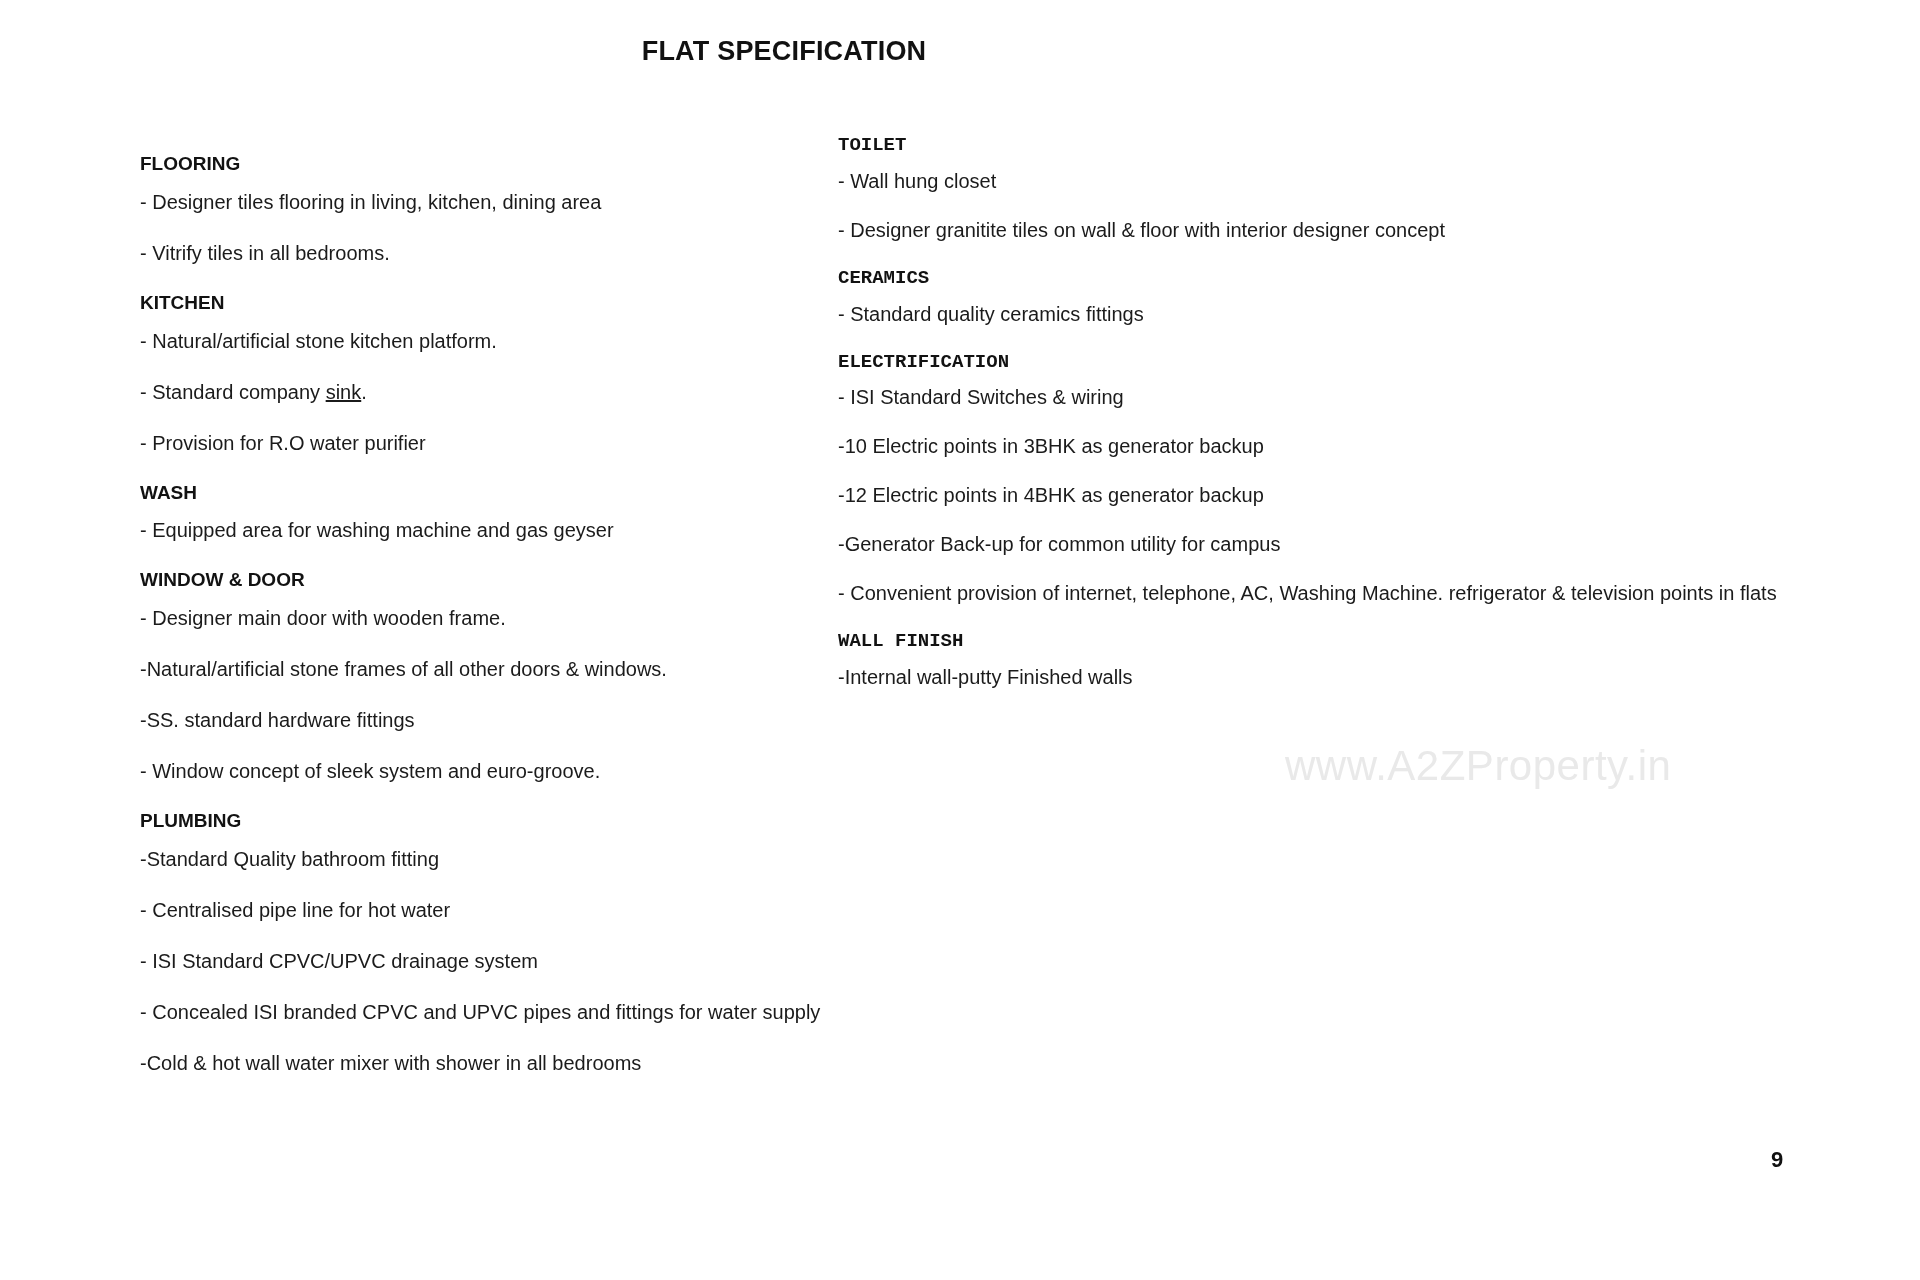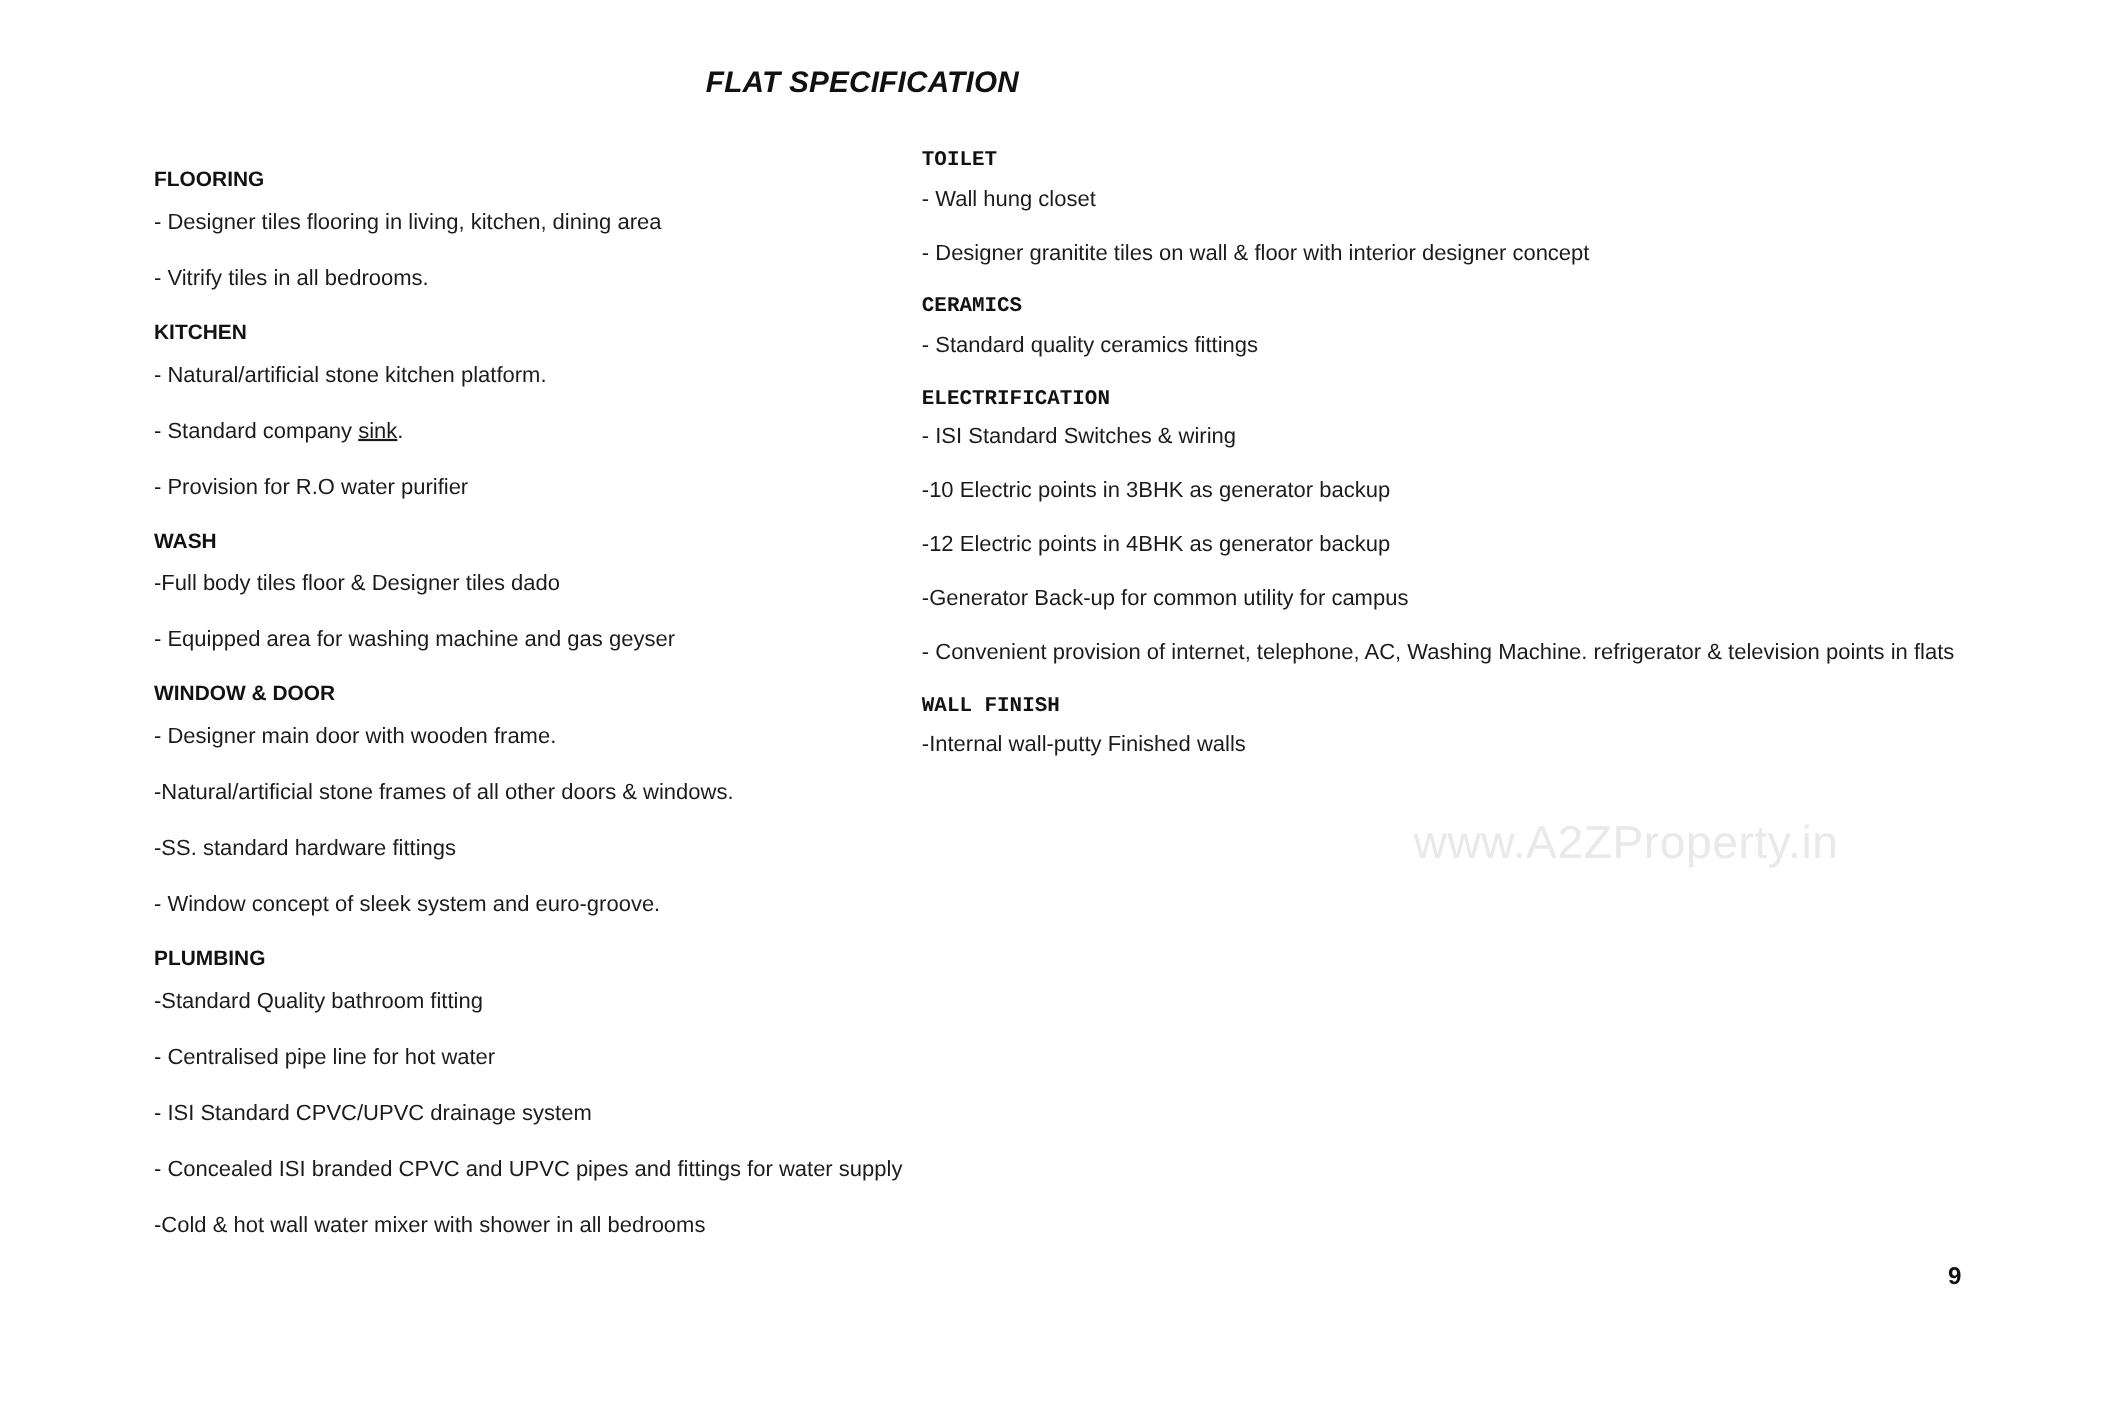--- a/index.html
+++ b/index.html
@@ -15,29 +15,28 @@
     color: #1a1a1a;
     overflow: hidden;
   }
   .page {
     position: absolute;
     inset: 0;
     background: #ffffff;
   }
   .doc-title {
     position: absolute;
-    top: 60px;
+    top: 36px;
     left: 0;
     width: 1920px;
     text-align: center;
     font-size: 27px;
     font-weight: bold;
     letter-spacing: 0.2px;
     color: #111111;
-    font-style: italic;
   }
   
   .doc-title span { display: inline-block; transform: translateX(-176px); }
 
   .col {
     position: absolute;
     top: 134px;
   }
   .col-left {
     left: 140px;
@@ -132,21 +131,20 @@
     <div class="block">
       <div class="heading">KITCHEN</div>
       <div class="item">- Natural/artificial stone kitchen platform.</div>
       <div class="item">- Standard company <span class="underline">sink</span>.</div>
       <div class="item">- Provision for R.O water purifier</div>
     </div>
 
 
     <div class="block">
       <div class="heading">WASH</div>
-      <div class="item">-Full body tiles floor &amp; Designer tiles dado</div>
       <div class="item">- Equipped area for washing machine and gas geyser</div>
     </div>
 
     <div class="block">
       <div class="heading">WINDOW &amp; DOOR</div>
       <div class="item">- Designer main door with wooden frame.</div>
       <div class="item">-Natural/artificial stone frames of all other doors &amp; windows.</div>
       <div class="item">-SS. standard hardware fittings</div>
       <div class="item">- Window concept of sleek system and euro-groove.</div>
     </div>

